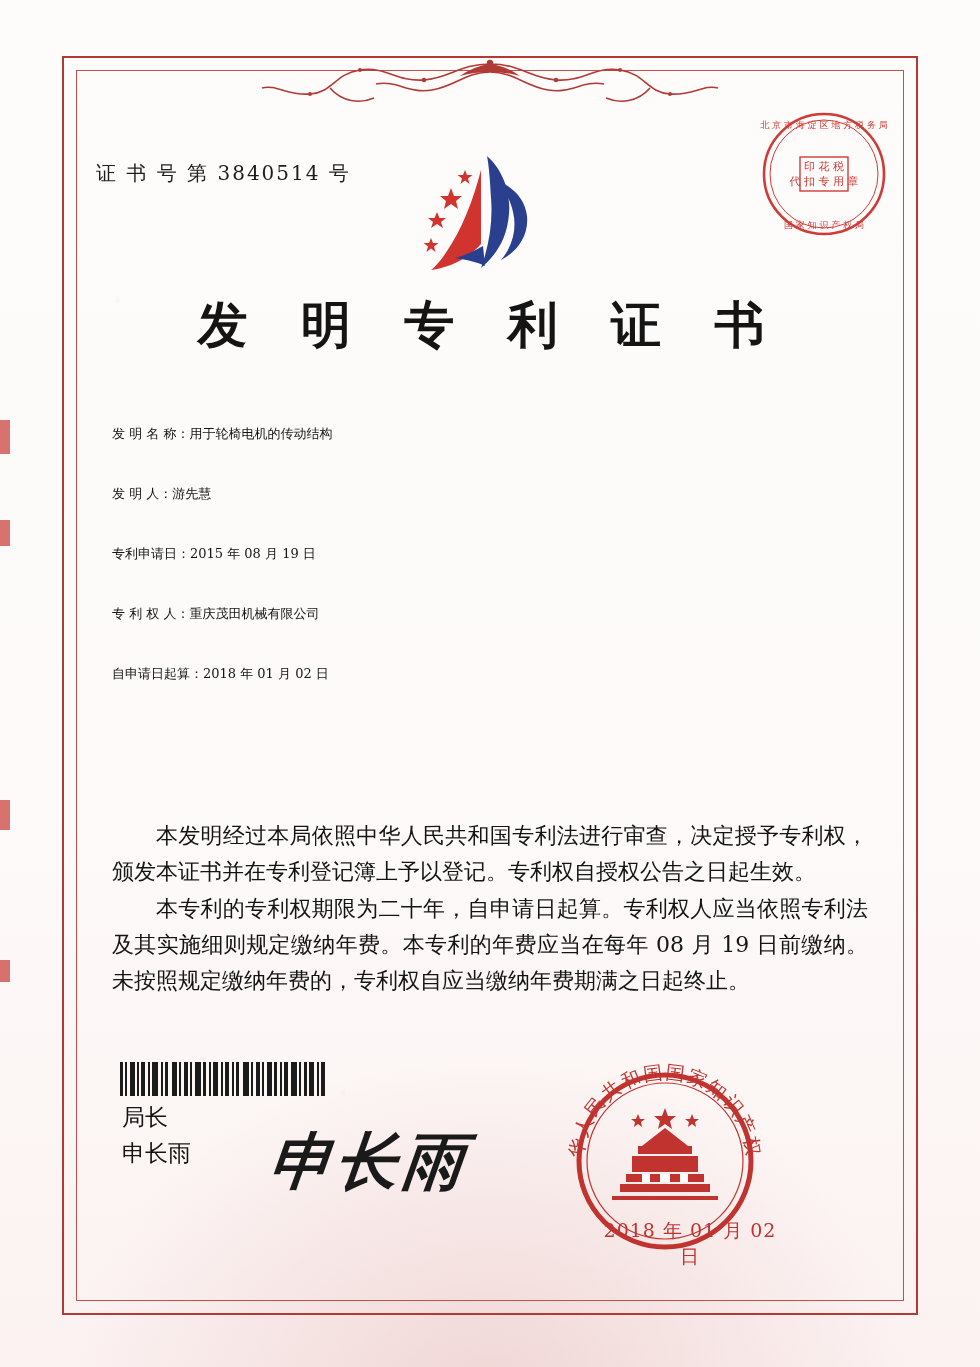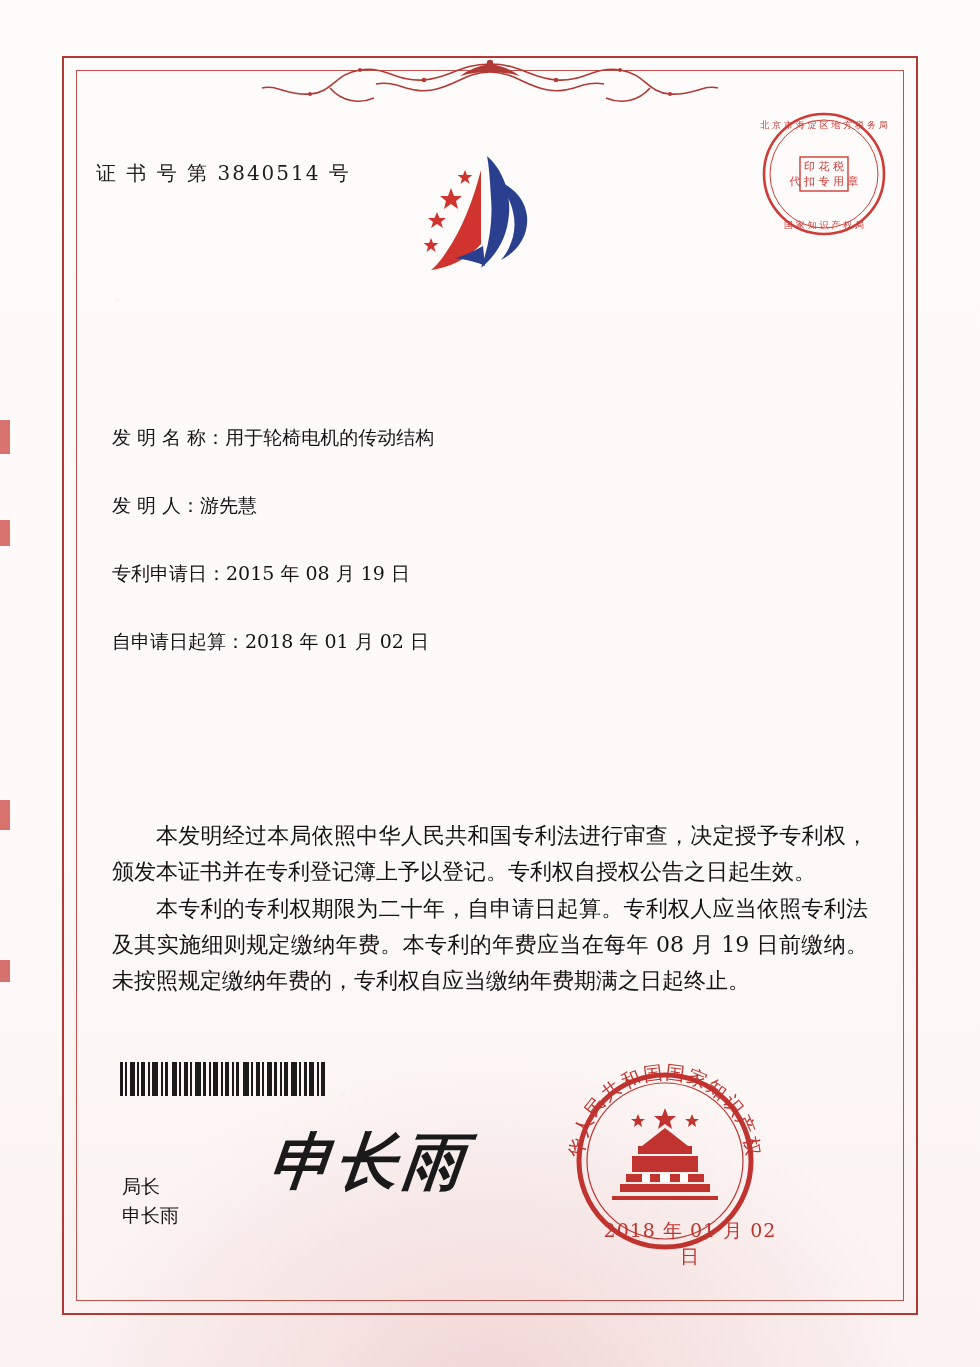--- a/index.html
+++ b/index.html
@@ -61,36 +61,36 @@
   
   .title{
     position:absolute;left:0;right:0;top:292px;text-align:center;
     font-size:50px;letter-spacing:18px;font-weight:700;color:#141414;
     font-family:"DejaVu Serif","Liberation Serif",serif;
   }
   
   .fields{position:absolute;left:112px;top:425px;right:110px;}
   .field{
     display:flex;align-items:flex-start;
-    font-size:19px;margin-bottom:42px;color:#141414;
+    font-size:13px;margin-bottom:42px;color:#141414;
   }
   .field .lab{white-space:pre;}
   .field .val{}
   
   .paras{position:absolute;left:112px;top:818px;right:112px;}
   .para{
     font-size:22px;line-height:1.62;text-align:justify;text-justify:inter-ideograph;
     text-indent:2em;margin:0 0 2px 0;color:#141414;
   }
   
   .barcode{position:absolute;left:120px;top:1062px;width:262px;height:34px;display:flex;align-items:stretch;}
   .barcode i{display:block;background:#1b1b1b;}
   
   .sig-label{
-    position:absolute;left:122px;top:1172px;font-size:19px;line-height:1.55;color:#141414;
+    position:absolute;left:122px;top:1100px;font-size:23px;line-height:1.55;color:#141414;
   }
   .sig-script{
     position:absolute;left:270px;top:1120px;
     font-size:62px;font-family:"DejaVu Serif","Liberation Serif",serif;
     font-style:italic;font-weight:700;color:#1a1a1a;letter-spacing:4px;
     transform:skewX(-6deg);
   }
   
   .seal{position:absolute;left:560px;top:1056px;width:210px;height:210px;}
   .seal-date{
@@ -160,33 +160,38 @@
       <rect x="40" y="47" width="48" height="34" stroke-width="1.4"></rect>
     </g>
     <g fill="#cf3b36" font-family="'DejaVu Serif',serif" font-size="9">
       <text x="64" y="18" text-anchor="middle">北 京 市 海 淀 区 地 方 税 务 局</text>
       <text x="64" y="60" text-anchor="middle" font-size="11">印 花 税</text>
       <text x="64" y="75" text-anchor="middle" font-size="11">代 扣 专 用 章</text>
       <text x="64" y="118" text-anchor="middle">国 家 知 识 产 权 局</text>
     </g>
   </svg>
 
+  <div class="title">发 明 专 利 证 书</div>
 
   <div class="fields">
     <div class="field">
       <span class="lab">发 明 名 称：</span>
       <span class="val">用于轮椅电机的传动结构</span>
     </div>
     <div class="field">
       <span class="lab">发 明 人：</span>
       <span class="val">游先慧</span>
     </div>
     <div class="field">
       <span class="lab">专利申请日：</span>
       <span class="val">2015 年 08 月 19 日</span>
+    </div>
+    <div class="field">
+      <span class="lab">专 利 权 人：</span>
+      <span class="val">重庆茂田机械有限公司</span>
     </div>
     <div class="field">
       <span class="lab">自申请日起算：</span>
       <span class="val">2018 年 01 月 02 日</span>
     </div>
   </div>
 
   <div class="paras">
     <p class="para">本发明经过本局依照中华人民共和国专利法进行审查，决定授予专利权，颁发本证书并在专利登记簿上予以登记。专利权自授权公告之日起生效。</p>
     <p class="para">本专利的专利权期限为二十年，自申请日起算。专利权人应当依照专利法及其实施细则规定缴纳年费。本专利的年费应当在每年 08 月 19 日前缴纳。未按照规定缴纳年费的，专利权自应当缴纳年费期满之日起终止。</p>

